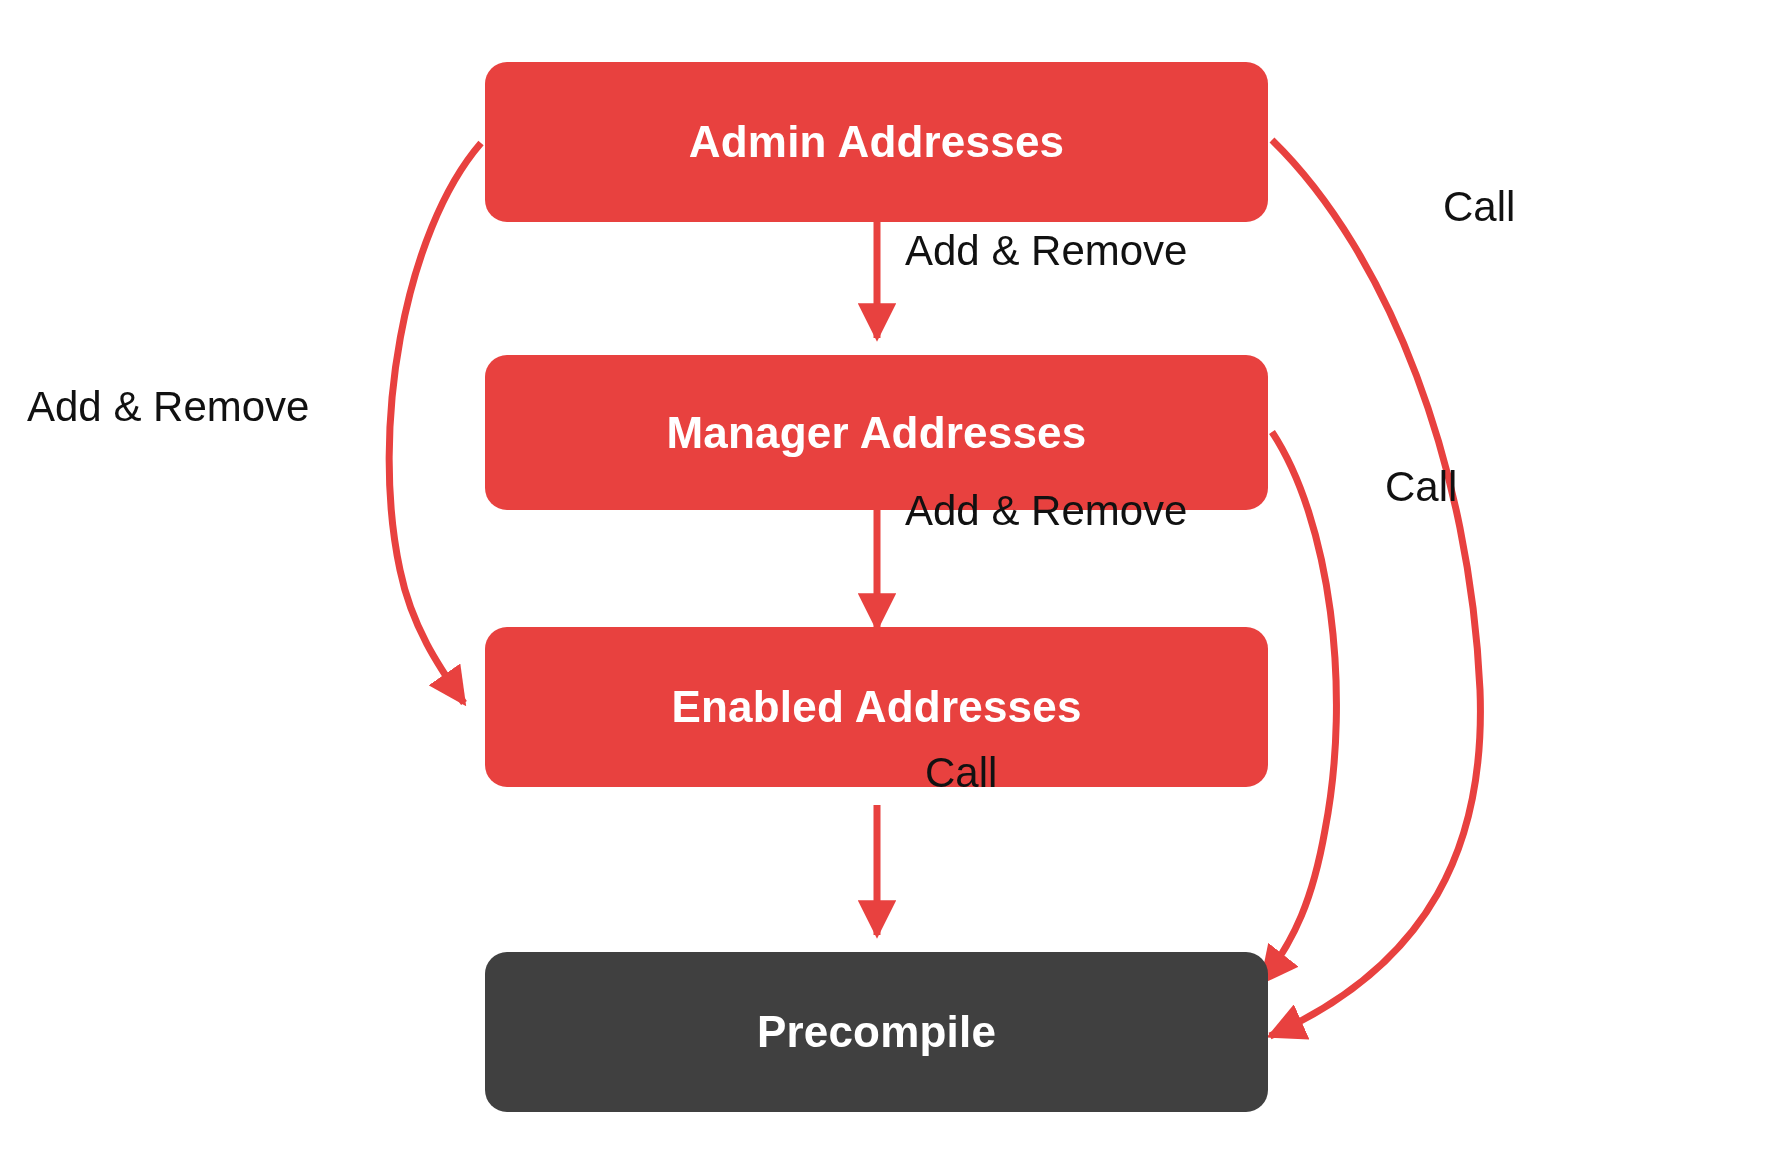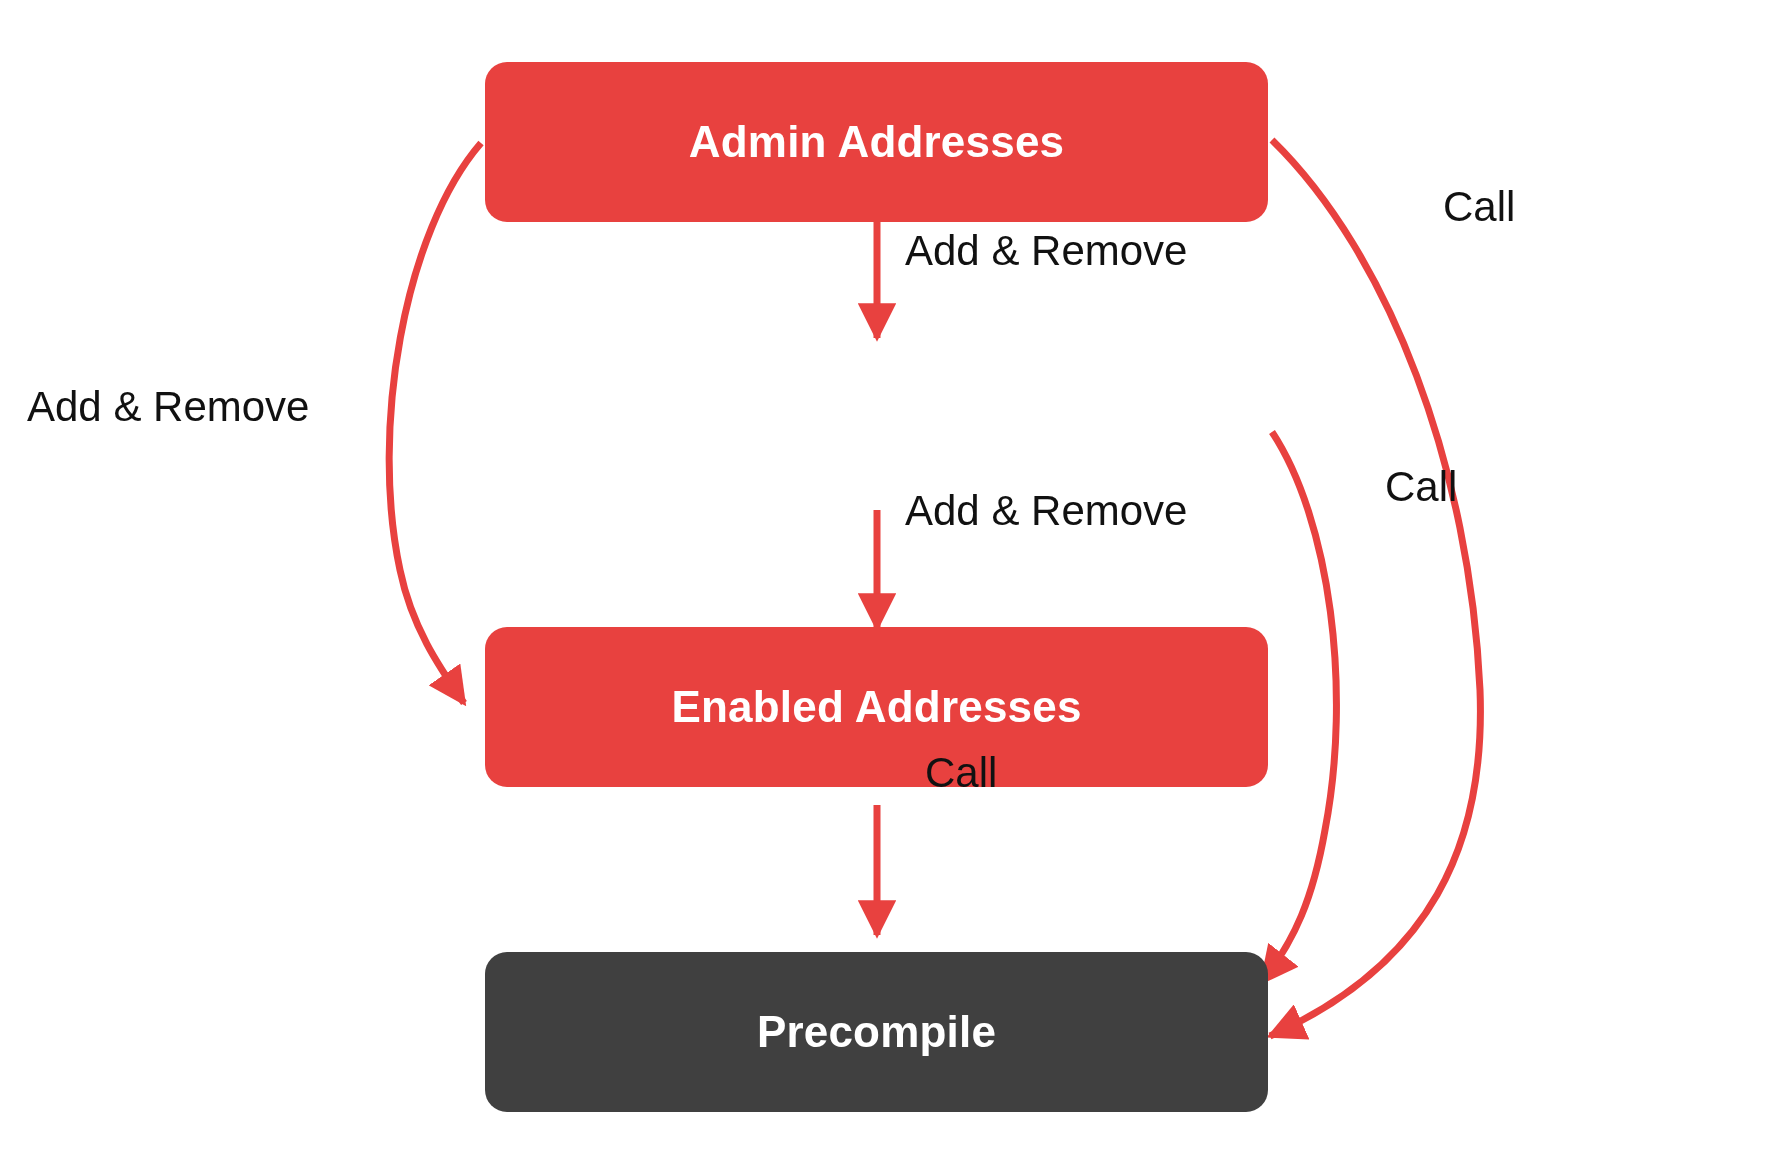--- a/index.html
+++ b/index.html
@@ -83,20 +83,23 @@
 
     <g>
       <path d="M 1272 140 C 1390 255, 1470 470, 1480 690 C 1486 845, 1430 965, 1270 1036" stroke="#E8413F" stroke-width="7" fill="none" marker-end="url(#arrow)"></path>
     </g>
   </svg>
 
   <div class="node" style="left:485px; top:62px; width:783px; height:160px; background:#E8413F;">
     <span>Admin Addresses</span>
   </div>
 
+  <div class="node" style="left:485px; top:355px; width:783px; height:155px; background:#E8413F;">
+    <span>Manager Addresses</span>
+  </div>
 
   <div class="node" style="left:485px; top:627px; width:783px; height:160px; background:#E8413F;">
     <span>Enabled Addresses</span>
   </div>
 
   <div class="node" style="left:485px; top:952px; width:783px; height:160px; background:#404040;">
     <span>Precompile</span>
   </div>
 
   <div class="edge-label" style="left:27px; top:386px;">Add &amp; Remove</div>

